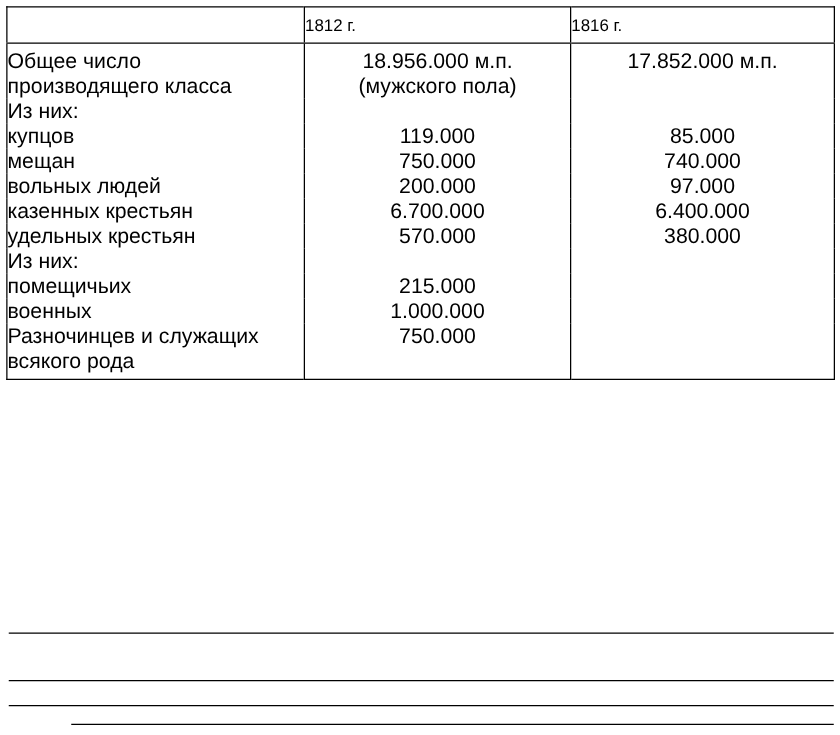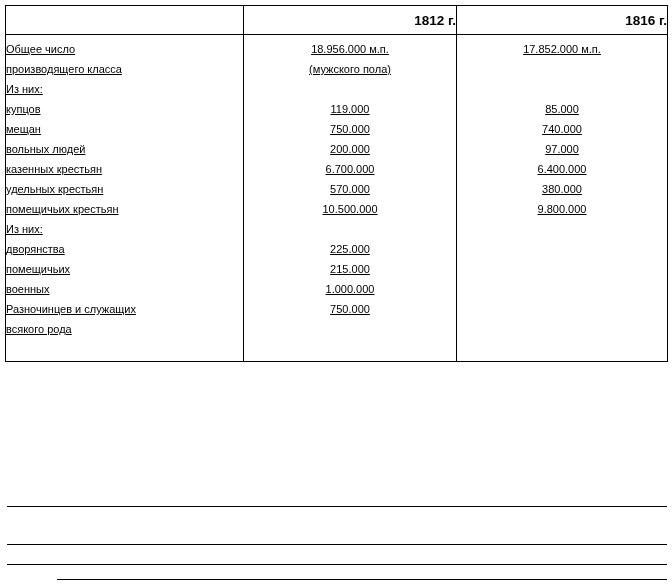--- a/index.html
+++ b/index.html
@@ -25,50 +25,49 @@
     top: 5px;
     width: 662px;
     border-collapse: collapse;
     table-layout: fixed;
     border: 1.5px solid #000;
   }
   col.c1 { width: 238px; }
   col.c2 { width: 213px; }
   col.c3 { width: 211px; }
   table.stats th {
-    font-weight: bold;
+    font-weight: normal;
     font-size: 13.5px;
     height: 28px;
     padding: 0;
-    text-align: right;
+    text-align: left;
     vertical-align: middle;
     border-bottom: 1.5px solid #000;
   }
   table.stats th + th,
   table.stats td + td {
     border-left: 1.5px solid #000;
   }
   table.stats td {
     vertical-align: top;
-    font-size: 11px;
+    font-size: 17px;
     line-height: 20px;
     white-space: pre-line;
     padding: 0;
-    text-decoration: underline;
   }
   td.lbl {
     text-align: left;
     padding-left: 5px;
     padding-right: 4px;
   }
   td.val {
     text-align: center;
   }
   tbody tr:first-child td { padding-top: 4px; }
-  tbody tr:last-child td { padding-bottom: 22px; margin-left: 32px; }
+  tbody tr:last-child td { padding-bottom: 4px; margin-left: 32px; }
   .rule {
     position: absolute;
     left: 7px;
     right: 5px;
     height: 0;
     border-top: 1.5px solid #000;
   }
   .rule1 { top: 506px; }
   .rule2 { top: 544px; }
   .rule3 { top: 564px; }
@@ -130,39 +129,29 @@
     <td class="val">6.700.000</td>
     <td class="val">6.400.000</td>
   </tr>
 
   <tr>
     <td class="lbl">удельных крестьян</td>
     <td class="val">570.000</td>
     <td class="val">380.000</td>
   </tr>
 
-  <tr>
-    <td class="lbl">помещичьих крестьян</td>
-    <td class="val">10.500.000</td>
-    <td class="val">9.800.000</td>
-  </tr>
 
 
 
   <tr>
     <td class="lbl">Из них:</td>
     <td class="val"></td>
     <td class="val"></td>
   </tr>
 
-  <tr>
-    <td class="lbl">дворянства</td>
-    <td class="val">225.000</td>
-    <td class="val"></td>
-  </tr>
 
   <tr>
     <td class="lbl">помещичьих</td>
     <td class="val">215.000</td>
     <td class="val"></td>
   </tr>
 
   <tr>
     <td class="lbl">военных</td>
     <td class="val">1.000.000</td>

